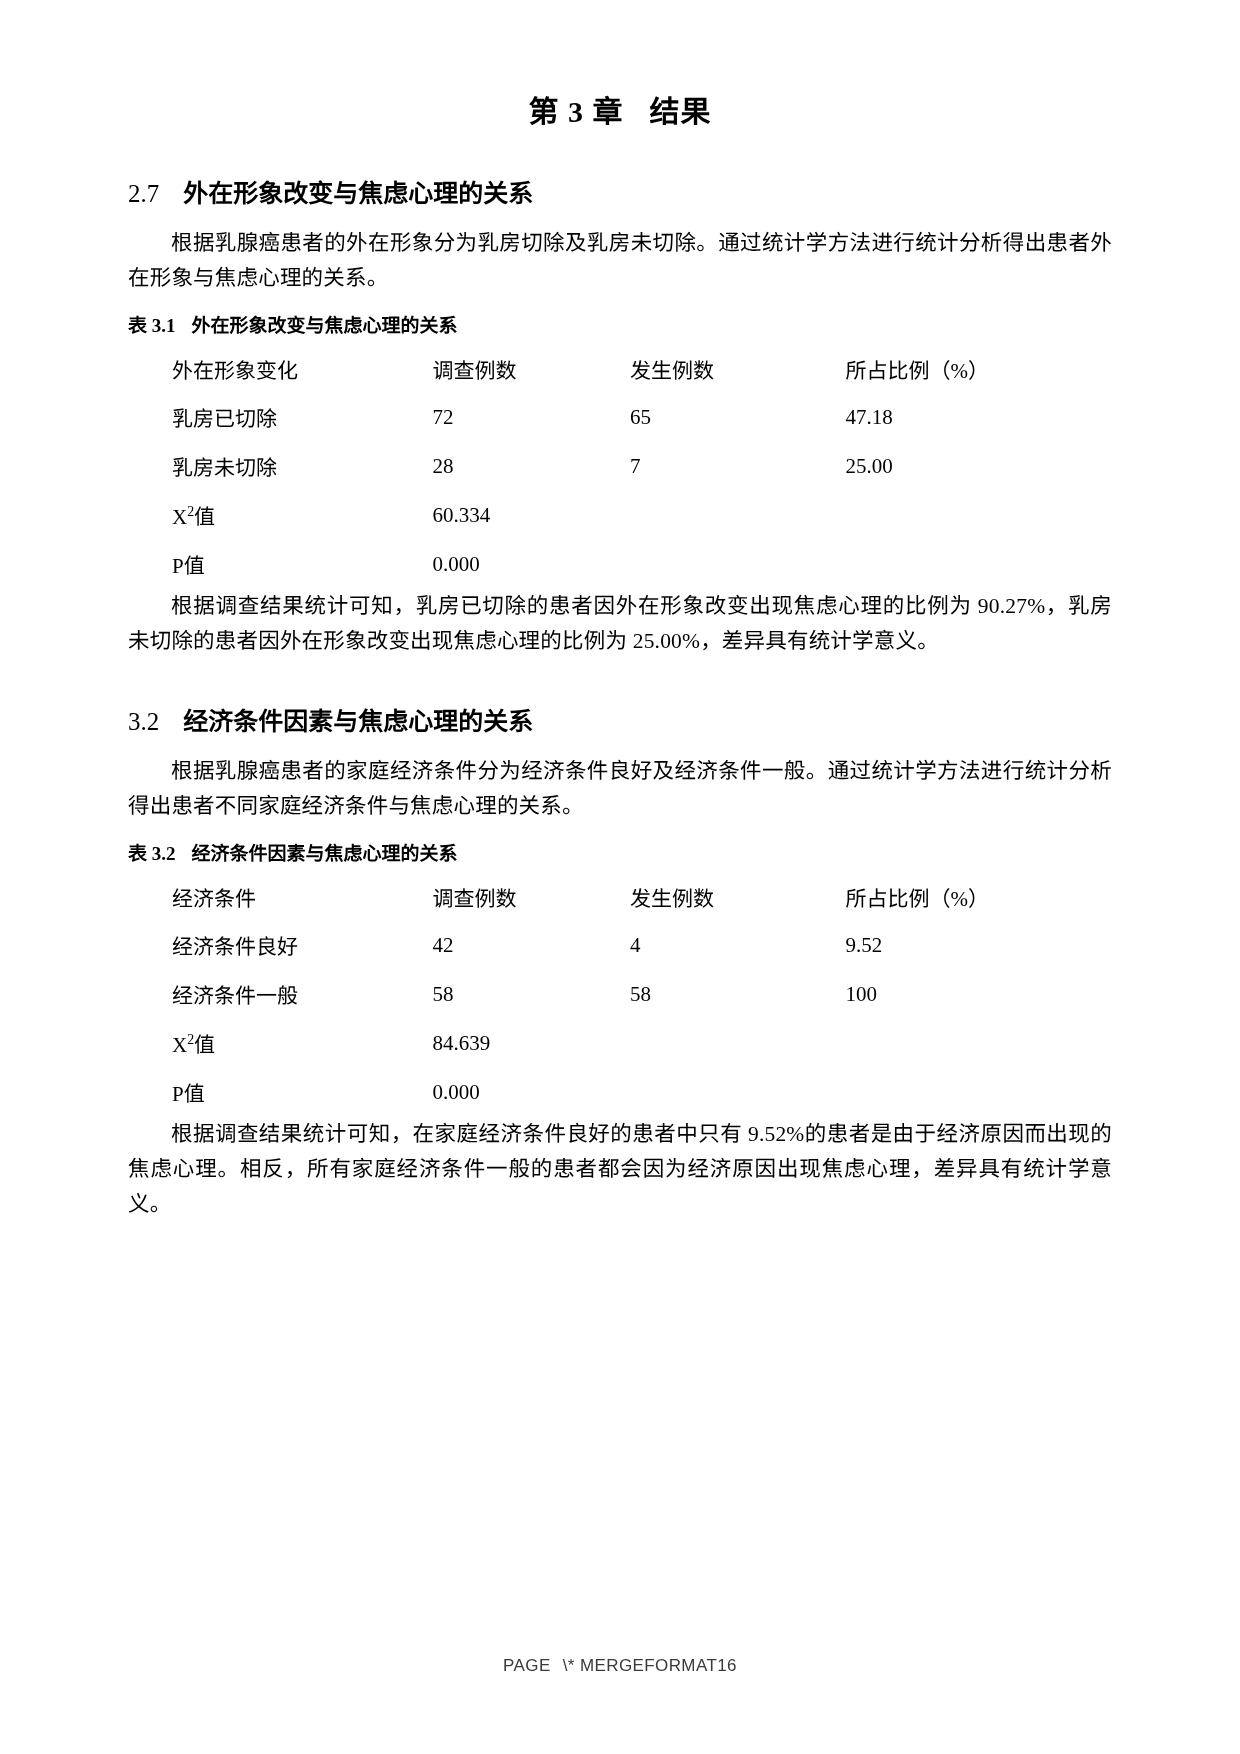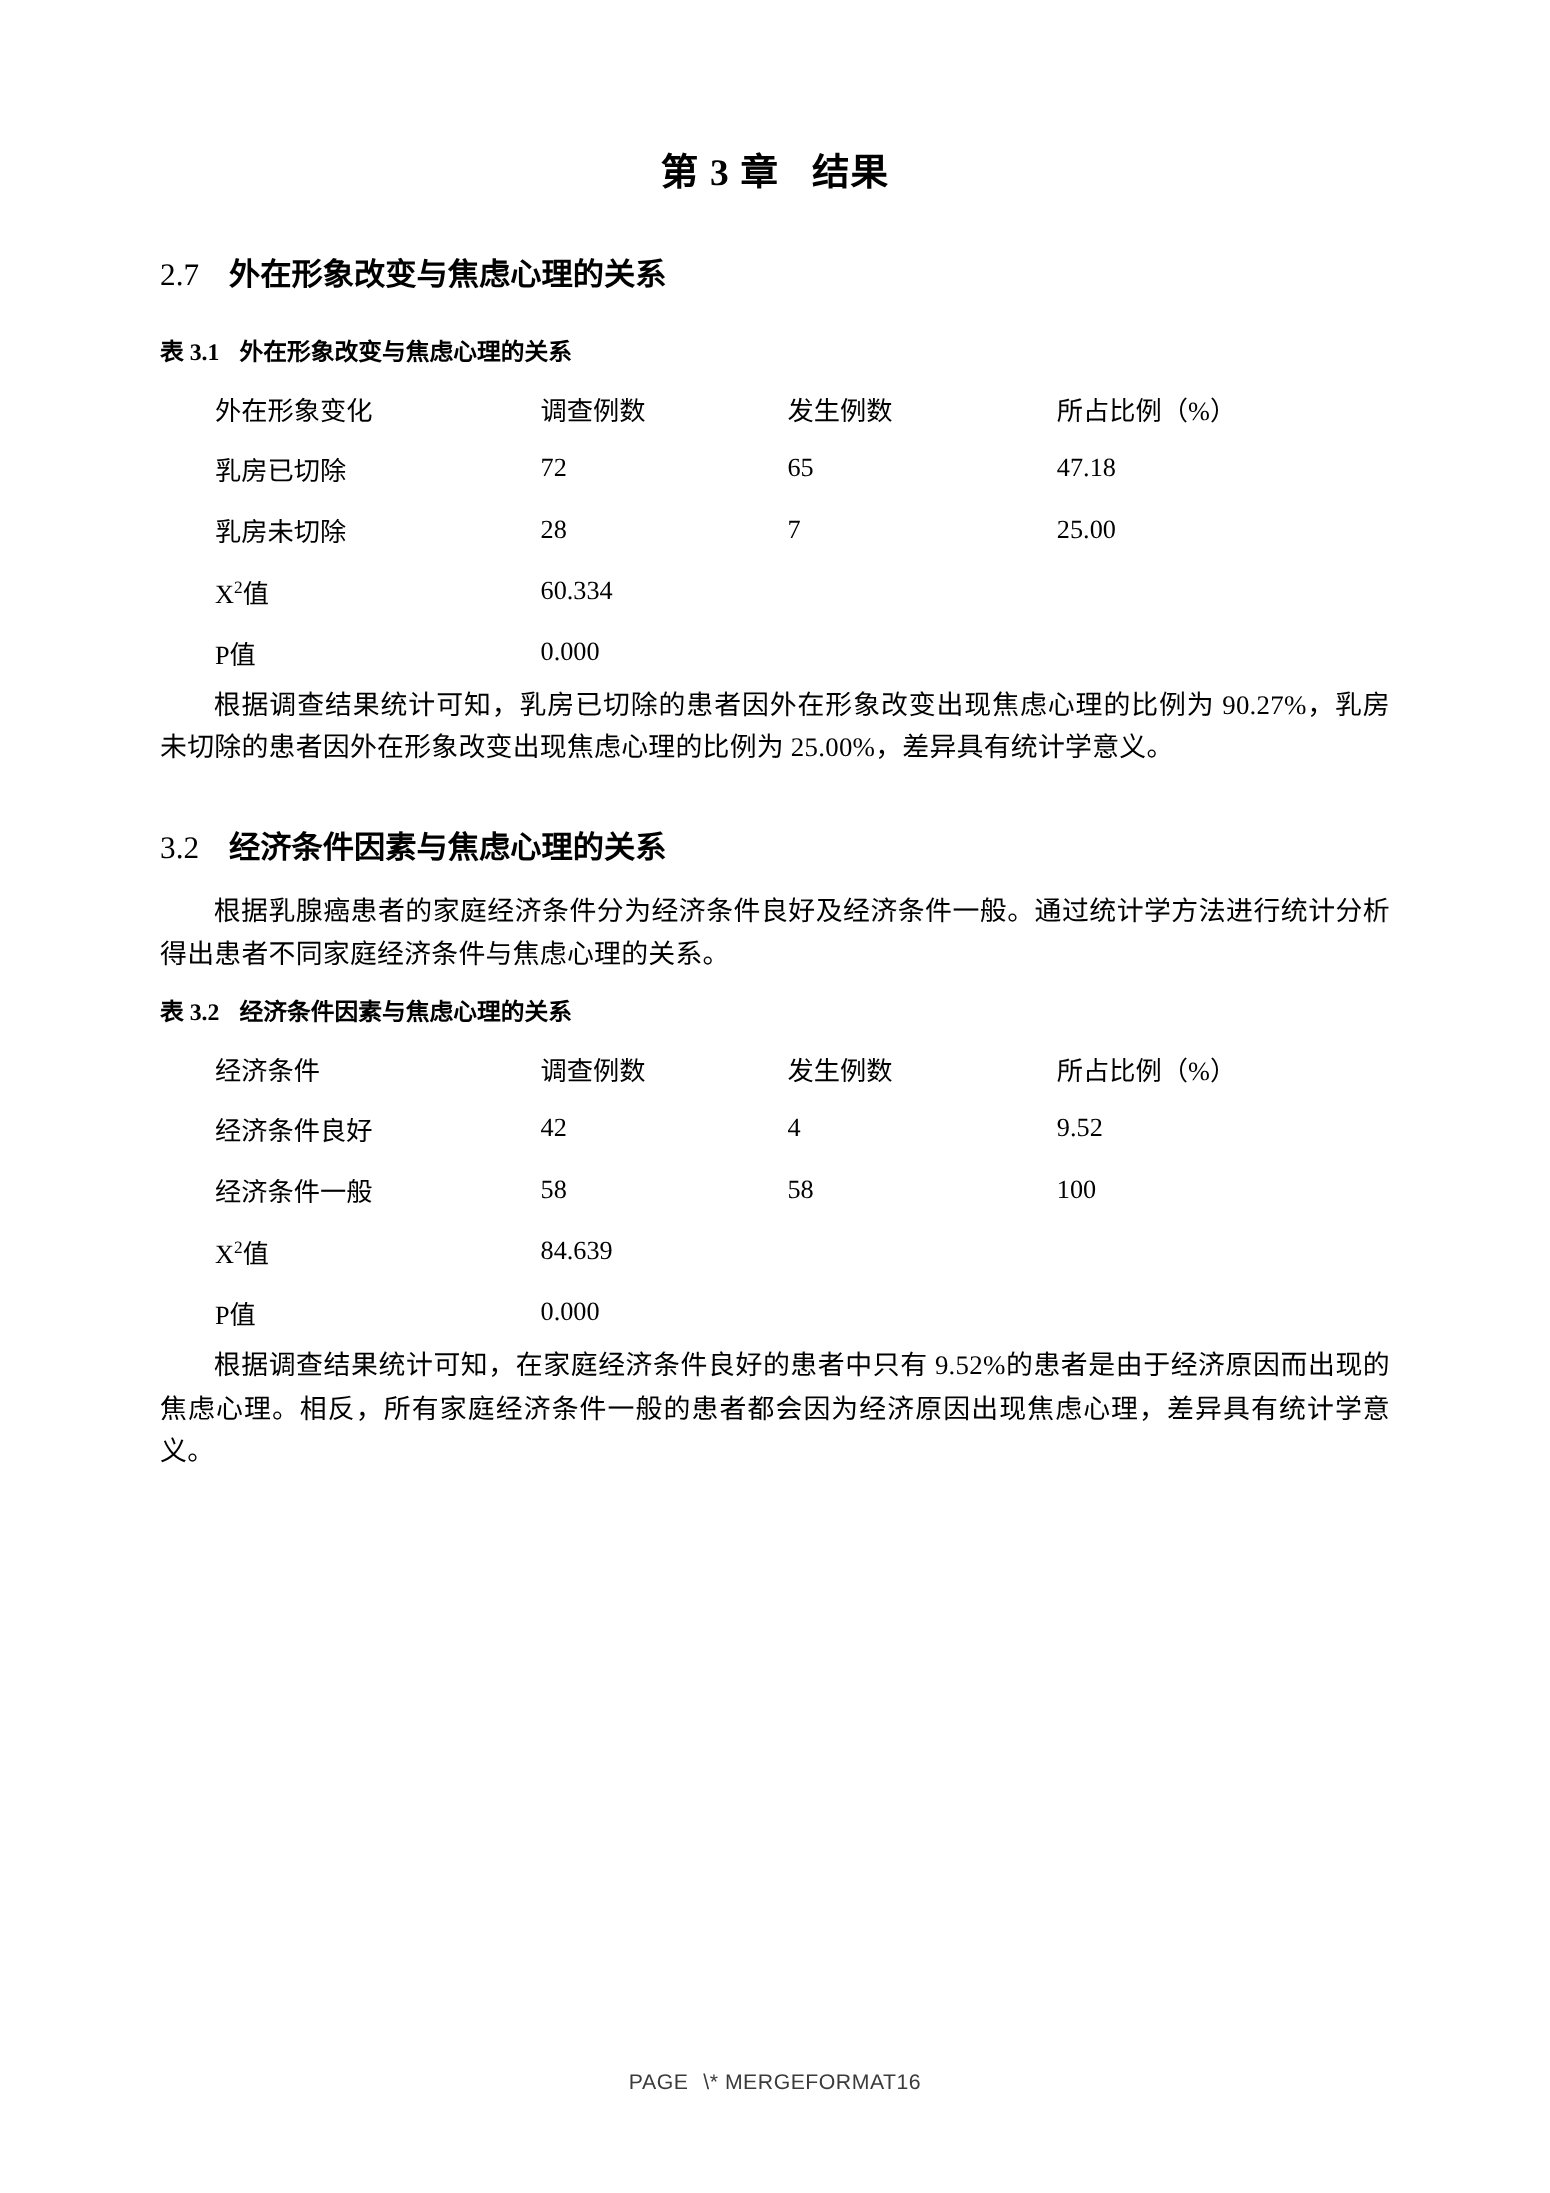--- a/index.html
+++ b/index.html
@@ -33,21 +33,21 @@
     width: 984px;
   }
 
   
   .chapter-title {
     text-align: center;
     font-family: "Liberation Sans", "DejaVu Sans", sans-serif;
     font-weight: bold;
     font-size: 30px;
     letter-spacing: 1px;
-    margin-top: 120px;
+    margin-top: 93px;
     margin-bottom: 0;
     line-height: 1.25;
   }
   .chapter-title .num { font-family: "Liberation Serif", serif; font-weight: bold; }
   .chapter-gap { display: inline-block; width: 26px; }
 
   
   .section-heading {
     font-family: "Liberation Sans", "DejaVu Sans", sans-serif;
     font-weight: bold;
@@ -149,20 +149,21 @@
     </h1>
 
     <div class="spacer-lg"></div>
 
     <h2 class="section-heading">
       <span class="sec-num">2.7</span><span class="sec-gap"></span><span>外在形象改变与焦虑心理的关系</span>
     </h2>
 
     <div class="spacer-sm"></div>
 
+    <p class="para">根据乳腺癌患者的外在形象分为乳房切除及乳房未切除。通过统计学方法进行统计分析得出患者外在形象与焦虑心理的关系。</p>
 
     <div class="spacer-sm"></div>
 
     <p class="table-caption">
       <span class="cap-num">表 3.1</span><span class="cap-gap"></span><span>外在形象改变与焦虑心理的关系</span>
     </p>
 
     <table class="data-table">
       <colgroup>
         <col class="c1">

